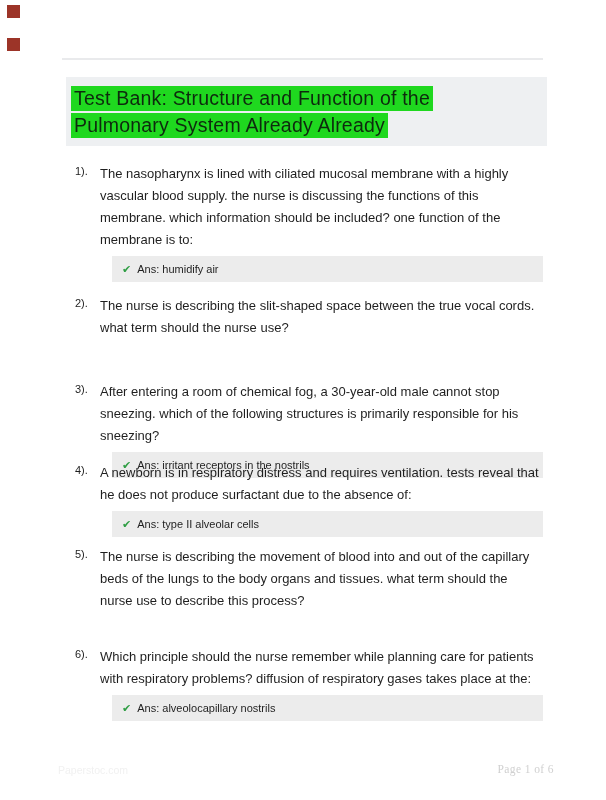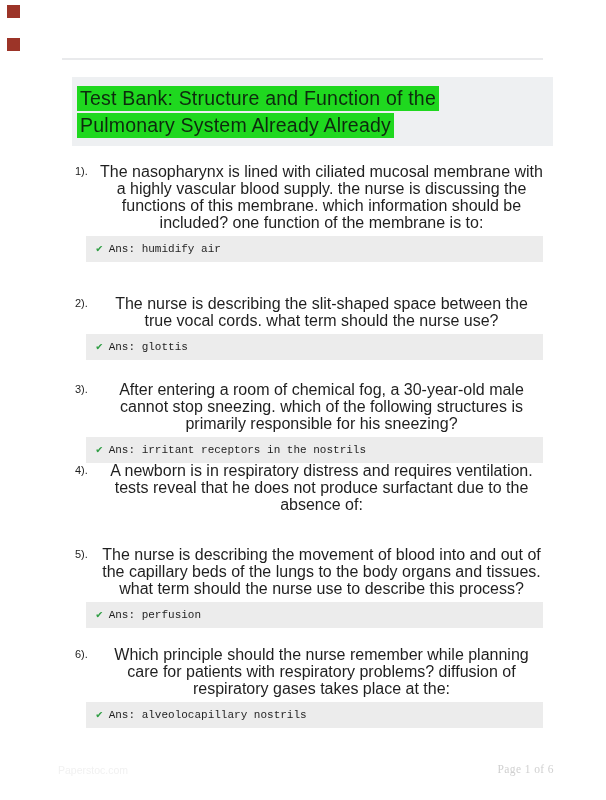--- a/index.html
+++ b/index.html
@@ -5,38 +5,38 @@
   html,body{margin:0;padding:0;background:#ffffff;}
   .page{
     position:relative;width:606px;height:800px;background:#ffffff;overflow:hidden;
     font-family:"Liberation Sans", sans-serif;
   }
   .corner-mark{position:absolute;left:7px;width:13px;height:13px;background:#9c3428;}
   .mark-a{top:5px;}
   .mark-b{top:38px;}
   .rule{position:absolute;left:62px;width:481px;top:58px;height:2px;background:#e9eaec;}
   .title-band{
-    position:absolute;left:72px;width:481px;top:77px;height:69px;background:#eef0f2;
+    position:absolute;left:66px;width:481px;top:77px;height:69px;background:#eef0f2;
     display:flex;align-items:center;
   }
   .title-band h1{
     margin:0;padding-left:5px;font-size:19.5px;line-height:27px;font-weight:400;
     color:#0e2a0e;letter-spacing:0.2px;
   }
   .hl{background:#1fd81f;padding:1px 3px 2px 3px;}
   .q{position:absolute;left:62px;width:481px;}
   .q-row{display:flex;}
   .q-num{
     width:38px;padding-left:13px;box-sizing:border-box;flex:0 0 38px;
     font-size:11px;line-height:17px;color:#1f1f1f;
   }
-  .q-text{flex:1;font-size:16px;line-height:17px;color:#1f1f1f;text-align:center;}
+  .q-text{flex:1;font-size:13px;line-height:22px;color:#1f1f1f;}
   .ans{
-    margin-left:24px;margin-top:5px;background:#ececec;
-    padding:5px 10px;font-size:11px;line-height:16px;color:#1f1f1f;font-family:Liberation Mono, monospace;
+    margin-left:50px;margin-top:5px;background:#ececec;
+    padding:5px 10px;font-size:11px;line-height:16px;color:#1f1f1f;
   }
   .check{color:#2f9e44;font-size:11px;margin-right:6px;}
   .ans-note:empty{display:none;}
   .footer-left{position:absolute;left:58px;top:764px;font-size:10.5px;color:#f1f1f1;}
   .footer-right{
     position:absolute;right:52px;top:763px;font-size:11.5px;color:#d0d0d0;
     font-family:"Liberation Serif", serif;letter-spacing:0.4px;
   }
 </style>
 </head>
@@ -61,52 +61,48 @@
     <div class="ans">
       <div class="ans-line"><span class="check">✔</span><span>Ans: humidify air</span></div>
     </div>
   </section>
 
   <section class="q" style="top:295px">
     <div class="q-row">
       <div class="q-num">2).</div>
       <div class="q-text">The nurse is describing the slit-shaped space between the true vocal cords. what term should the nurse use?</div>
     </div>
-    <div class="ans">
-      <div class="ans-line"><span class="check">✔</span><span>Ans: glottis</span></div>
-
-    </div>
   </section>
 
   <section class="q" style="top:381px">
     <div class="q-row">
       <div class="q-num">3).</div>
       <div class="q-text">After entering a room of chemical fog, a 30-year-old male cannot stop sneezing. which of the following structures is primarily responsible for his sneezing?</div>
     </div>
     <div class="ans">
       <div class="ans-line"><span class="check">✔</span><span>Ans: irritant receptors in the nostrils</span></div>
 
     </div>
   </section>
 
   <section class="q" style="top:462px">
     <div class="q-row">
       <div class="q-num">4).</div>
       <div class="q-text">A newborn is in respiratory distress and requires ventilation. tests reveal that he does not produce surfactant due to the absence of:</div>
     </div>
+    <div class="ans">
+      <div class="ans-line"><span class="check">✔</span><span>Ans: type II alveolar cells</span></div>
+
+    </div>
   </section>
 
   <section class="q" style="top:546px">
     <div class="q-row">
       <div class="q-num">5).</div>
       <div class="q-text">The nurse is describing the movement of blood into and out of the capillary beds of the lungs to the body organs and tissues. what term should the nurse use to describe this process?</div>
-    </div>
-    <div class="ans">
-      <div class="ans-line"><span class="check">✔</span><span>Ans: perfusion</span></div>
-
     </div>
   </section>
 
   <section class="q" style="top:646px">
     <div class="q-row">
       <div class="q-num">6).</div>
       <div class="q-text">Which principle should the nurse remember while planning care for patients with respiratory problems? diffusion of respiratory gases takes place at the:</div>
     </div>
     <div class="ans">
       <div class="ans-line"><span class="check">✔</span><span>Ans: alveolocapillary nostrils</span></div>

